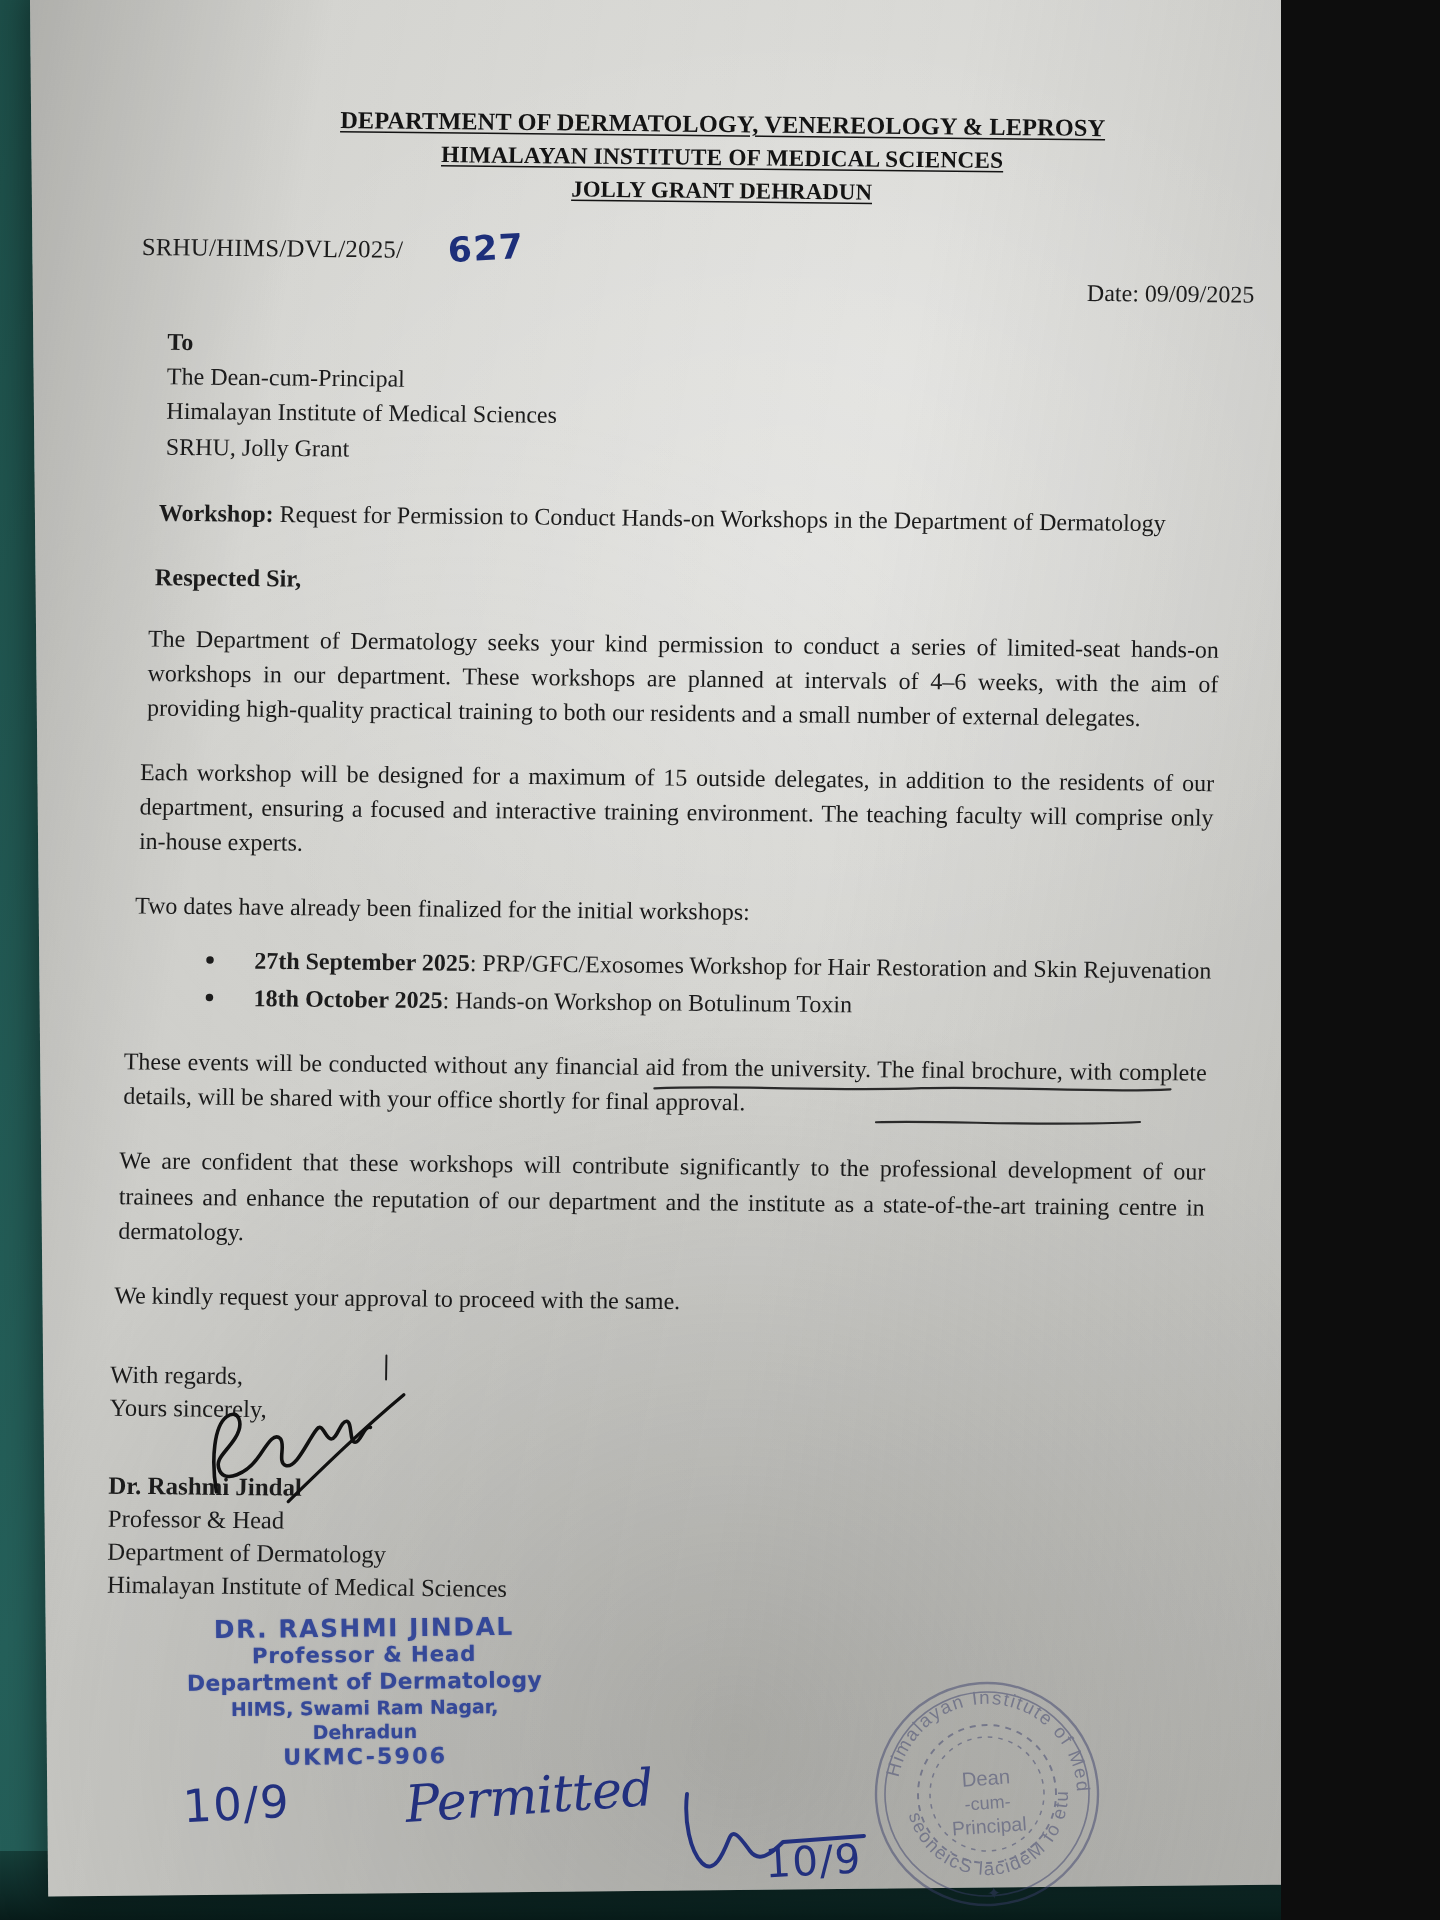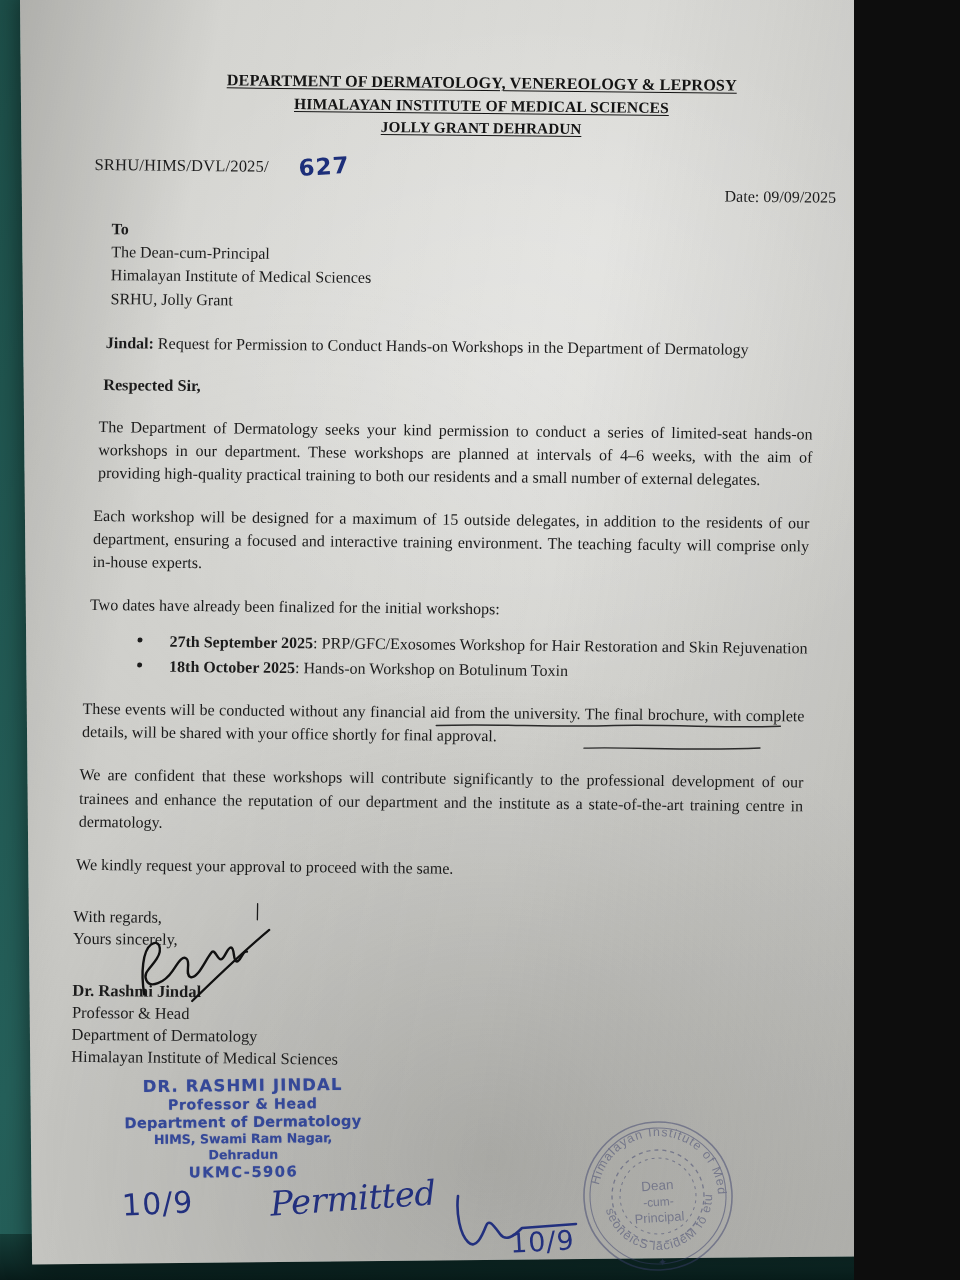--- a/index.html
+++ b/index.html
@@ -330,21 +330,21 @@
     </div>
 
     <div class="addr">
       <div class="b">To</div>
       <div>The Dean-cum-Principal</div>
       <div>Himalayan Institute of Medical Sciences</div>
       <div>SRHU, Jolly Grant</div>
     </div>
 
     <div class="subject">
-      <span class="b">Jindal:</span><span> Request for Permission to Conduct Hands-on Workshops in the Department of Dermatology</span>
+      <span class="b">Workshop:</span><span> Request for Permission to Conduct Hands-on Workshops in the Department of Dermatology</span>
     </div>
 
     <div class="salute">Respected Sir,</div>
 
     <div class="para p1">The Department of Dermatology seeks your kind permission to conduct a series of limited-seat hands-on workshops in our department. These workshops are planned at intervals of 4–6 weeks, with the aim of providing high-quality practical training to both our residents and a small number of external delegates.</div>
     <div class="para p2">Each workshop will be designed for a maximum of 15 outside delegates, in addition to the residents of our department, ensuring a focused and interactive training environment. The teaching faculty will comprise only in-house experts.</div>
     <div class="para p3">Two dates have already been finalized for the initial workshops:</div>
 
     <ul class="dates">
       <li>

